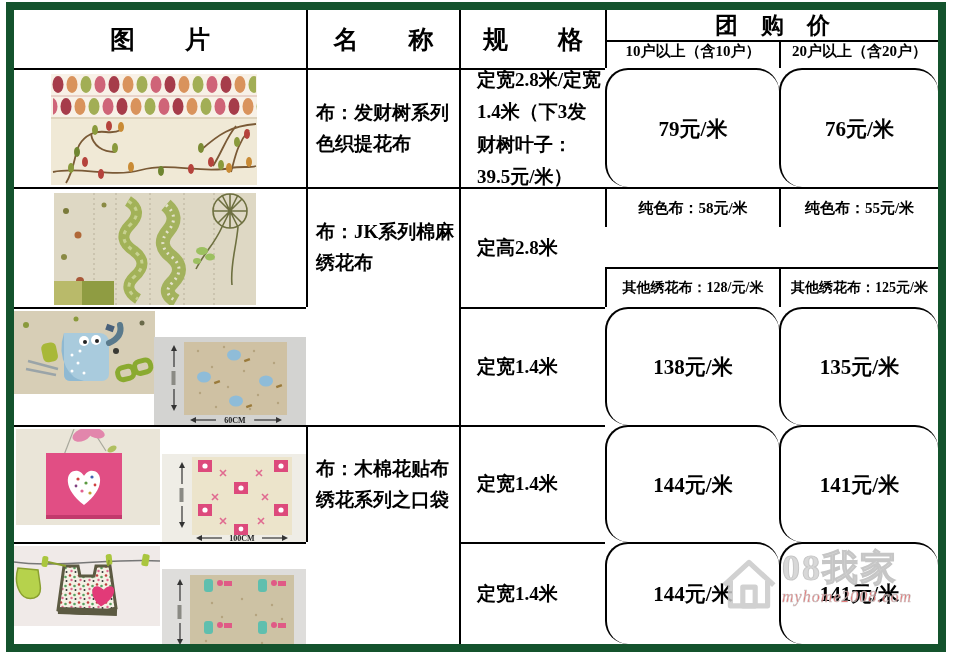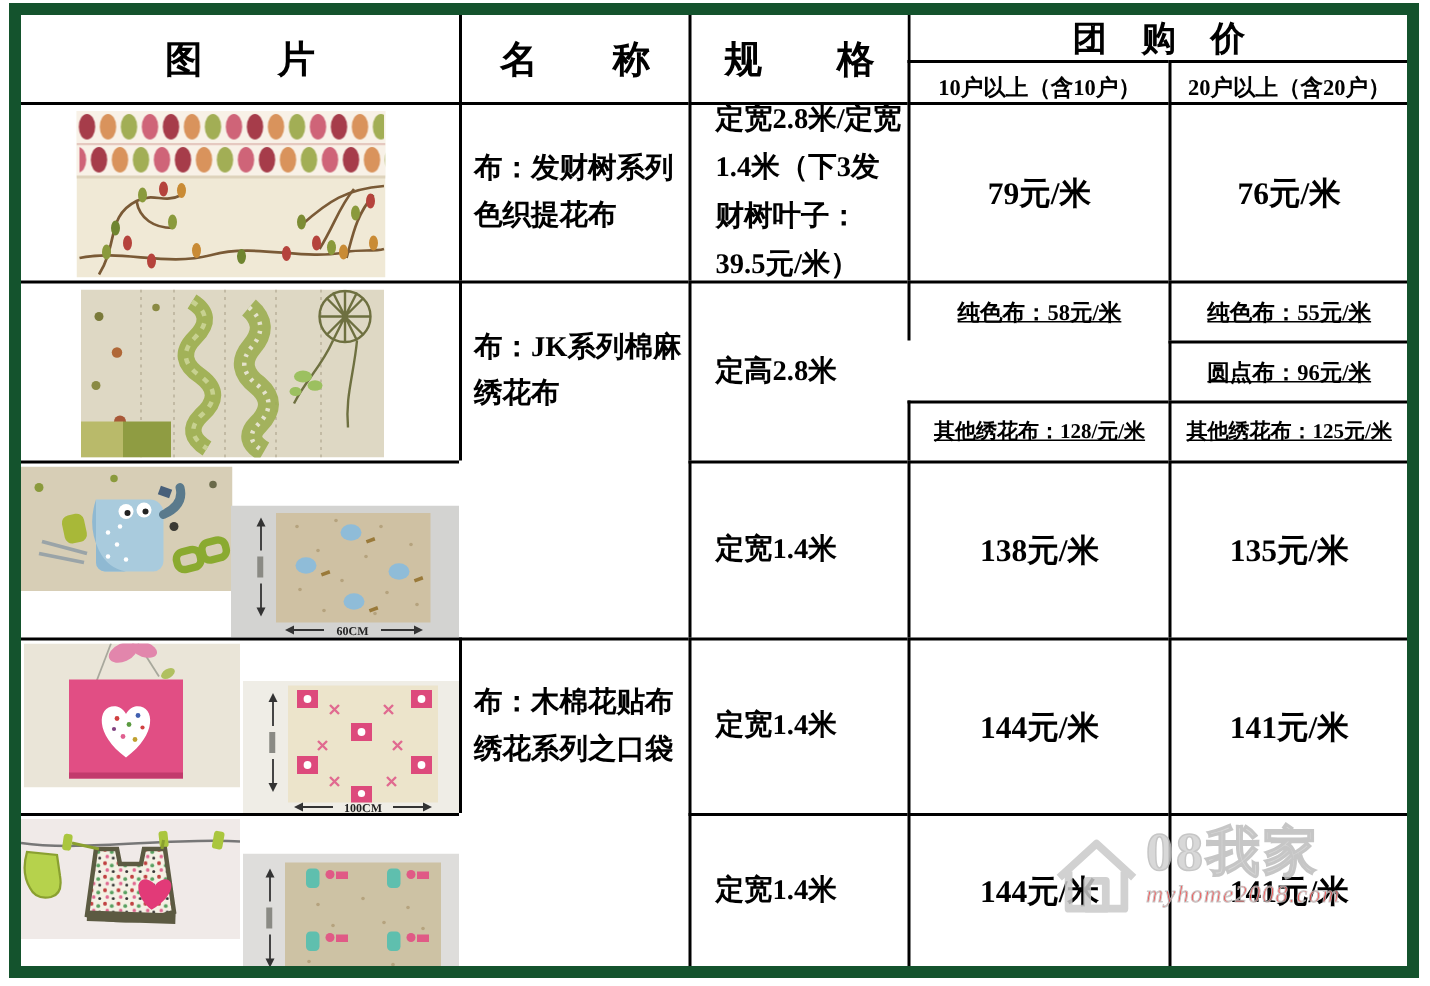--- a/index.html
+++ b/index.html
@@ -17,33 +17,33 @@
   .nl{border-left:none;}  
   .nt{border-top:none;}   
   .gc1{grid-column:1}.gc2{grid-column:2}.gc3{grid-column:3}.gc4{grid-column:4}.gc5{grid-column:5}
   .gc45{grid-column:4/6}
   .gr12{grid-row:1/3}.gr1{grid-row:1}.gr2{grid-row:2}.gr3{grid-row:3}
   .gr46{grid-row:4/7}.gr4{grid-row:4}.gr5{grid-row:5}.gr6{grid-row:6}
   .gr7{grid-row:7}.gr8{grid-row:8}.gr9{grid-row:9}
   .hd{display:flex;align-items:center;justify-content:center;
       font-weight:bold;font-size:25px;}
   .hd-group{font-size:23px;}
-  .hd-sub{display:flex;align-items:flex-end;justify-content:center;
+  .hd-sub{display:flex;align-items:flex-start;justify-content:center;
       font-weight:bold;font-size:15px;white-space:nowrap;}
   .name-cell{display:flex;align-items:center;font-weight:bold;font-size:19px;
       line-height:1.62;padding:4px 2px 4px 8px;}
   .spec-cell{display:flex;align-items:center;font-weight:bold;font-size:19px;
       line-height:1.7;padding:4px 1px 4px 16px;}
   .price-cell{display:flex;align-items:center;justify-content:center;
-      font-weight:bold;font-size:21px;}
+      font-weight:bold;font-size:21px;border-radius:23px;}
   .subprice-cell{display:flex;align-items:center;justify-content:center;
-      font-weight:bold;font-size:15px;white-space:nowrap;text-decoration:underline;}
+      font-weight:bold;font-size:15px;white-space:nowrap;}
   .tight{font-size:14px;}
   .photo{position:absolute;display:block;}
-  .watermark{position:absolute;right:20px;bottom:8px;width:218px;height:86px;
+  .watermark{position:absolute;right:2px;bottom:8px;width:218px;height:86px;
       z-index:5;pointer-events:none;opacity:.85;}
   .wm-row{display:flex;align-items:flex-start;}
   .wm-text{margin-left:2px;}
   .wm-brand{font-size:36px;font-weight:bold;line-height:1.0;color:#d2d2d2;
       -webkit-text-stroke:1px #bdbdbd;letter-spacing:2px;}
   .wm-site{font-size:16px;font-style:italic;color:#ef4444;
       -webkit-text-stroke:.6px #c0c0c0;margin-top:2px;letter-spacing:1px;}
 </style>
 </head>
 <body>
@@ -172,23 +172,20 @@
   </div>
   <div class="cell gc3 gr46 spec-cell">
     <span>定高2.8米</span>
   </div>
   <div class="cell gc4 gr4 subprice-cell">
     <span>纯色布：58元/米</span>
   </div>
   <div class="cell gc5 gr4 subprice-cell">
     <span>纯色布：55元/米</span>
   </div>
-  <div class="cell gc5 gr5 subprice-cell">
-    <span>圆点布：96元/米</span>
-  </div>
   <div class="cell gc4 gr6 subprice-cell tight">
     <span>其他绣花布：128/元/米</span>
   </div>
   <div class="cell gc5 gr6 subprice-cell tight">
     <span>其他绣花布：125元/米</span>
   </div>
 
   <div class="cell nl gc1 gr7">
     <svg class="photo" style="left:0;top:2px" width="141" height="83" viewBox="0 0 141 83">
       <rect width="141" height="83" fill="#d7ceb6"></rect>

